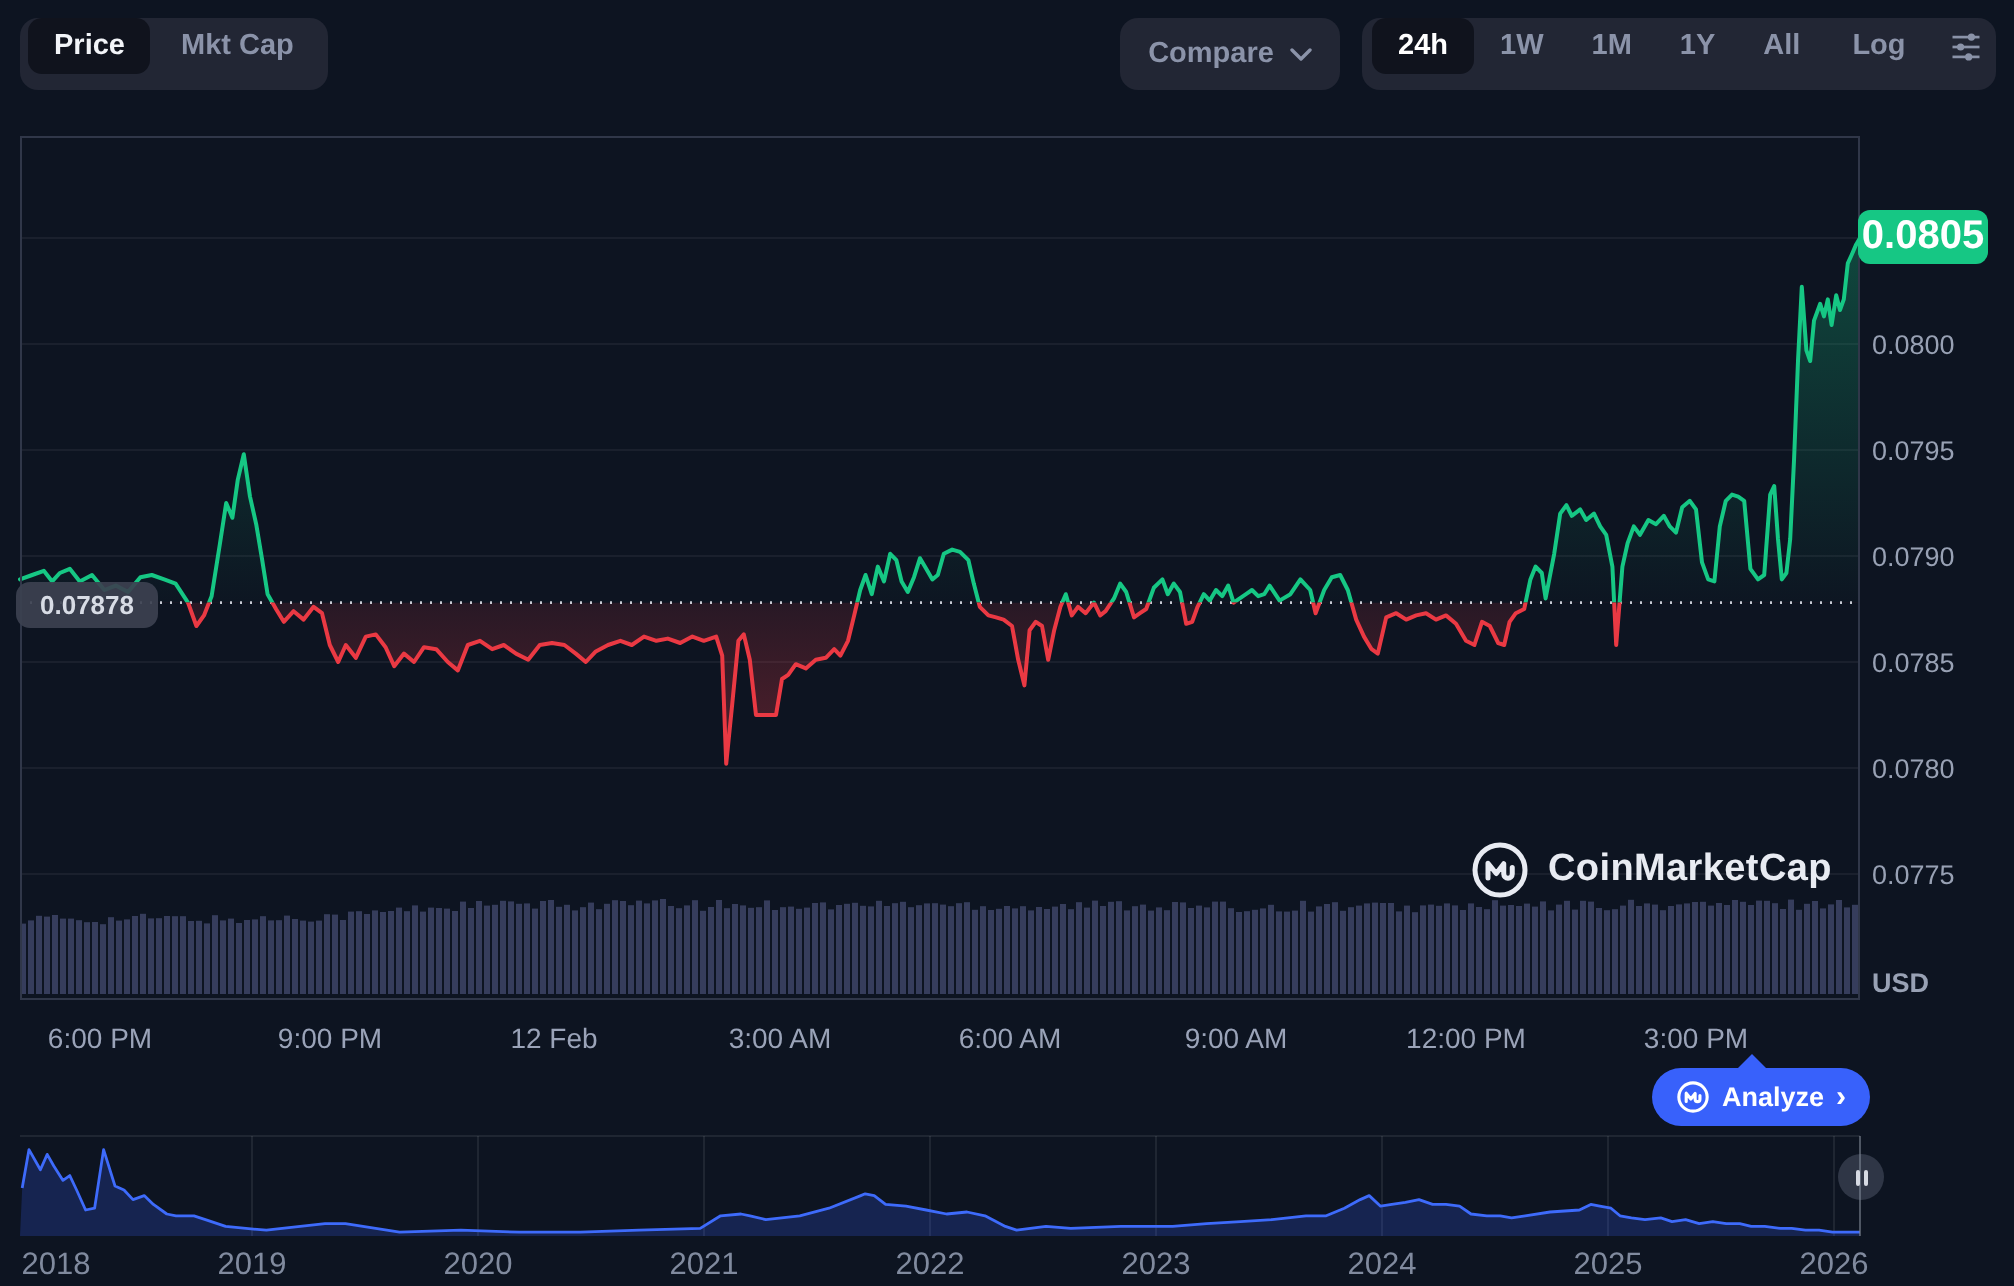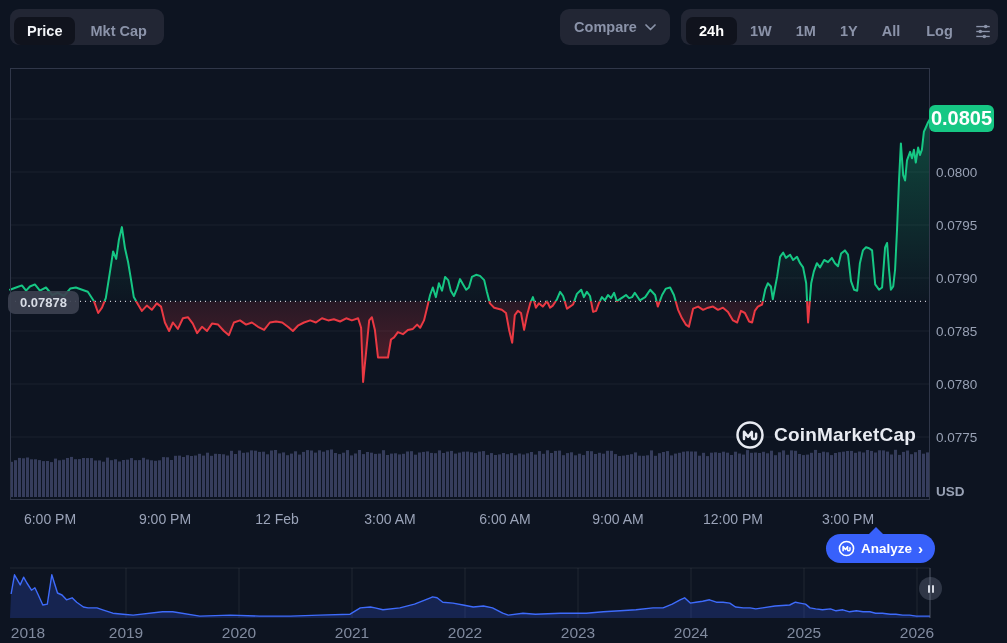--- a/index.html
+++ b/index.html
@@ -2,33 +2,33 @@
 <html><head>
 <meta charset="utf-8">
 <style>
   html,body{margin:0;padding:0;background:#0d1421;}
   *{box-sizing:border-box;font-family:"Liberation Sans",sans-serif;}
   .app{position:relative;width:1007px;height:643px;background:#0d1421;overflow:hidden;}
   svg.layer{position:absolute;left:0;top:0;pointer-events:none;}
 
   
   .seg-group{position:absolute;top:9px;height:36px;background:#222634;border-radius:9px;
-    display:flex;align-items:flex-end;padding:0 4px;gap:2px;}
+    display:flex;align-items:flex-start;padding:0 4px;gap:2px;}
   .seg{height:28px;border:none;border-radius:7px;padding:0 13px;font-size:14.5px;font-weight:600;
     color:#8b93a9;background:transparent;display:flex;align-items:center;gap:7px;cursor:pointer;white-space:nowrap;}
   .seg.active{background:#10131d;color:#f2f4f8;font-weight:700;}
   #grp-view{left:10px;}
   #grp-type{left:168px;}
   #btn-compare{position:absolute;left:560px;top:9px;width:110px;height:36px;background:#222634;
     border:none;border-radius:9px;color:#8b93a9;font-size:14.5px;font-weight:600;
     display:flex;align-items:center;justify-content:center;gap:8px;cursor:pointer;}
   #grp-range{left:681px;width:317px;justify-content:space-between;padding:0 5px;}
   .rng{height:28px;border:none;border-radius:7px;padding:0 11px;font-size:14.5px;font-weight:600;
     color:#8b93a9;background:transparent;cursor:pointer;}
-  .rng.active{background:#10131d;color:#ffffff;font-weight:700;padding:0 13px;margin-top:43px;}
+  .rng.active{background:#10131d;color:#ffffff;font-weight:700;padding:0 13px;}
   .vdiv{width:1px;height:18px;background:#3a4051;}
   .icon-btn{width:30px;height:28px;border:none;background:transparent;border-radius:7px;
     display:flex;align-items:center;justify-content:center;cursor:pointer;}
 
   
   .plot{position:absolute;left:10px;top:68px;width:920px;height:432px;}
   .axis-price{position:absolute;left:936px;width:62px;height:18px;font-size:13.5px;color:#98a1b4;
     display:flex;align-items:center;}
   .axis-unit{position:absolute;left:936px;top:484px;font-size:13.5px;font-weight:700;color:#98a1b4;}
   .badge-last{position:absolute;left:929px;top:105px;width:65px;height:27px;border-radius:6px;

